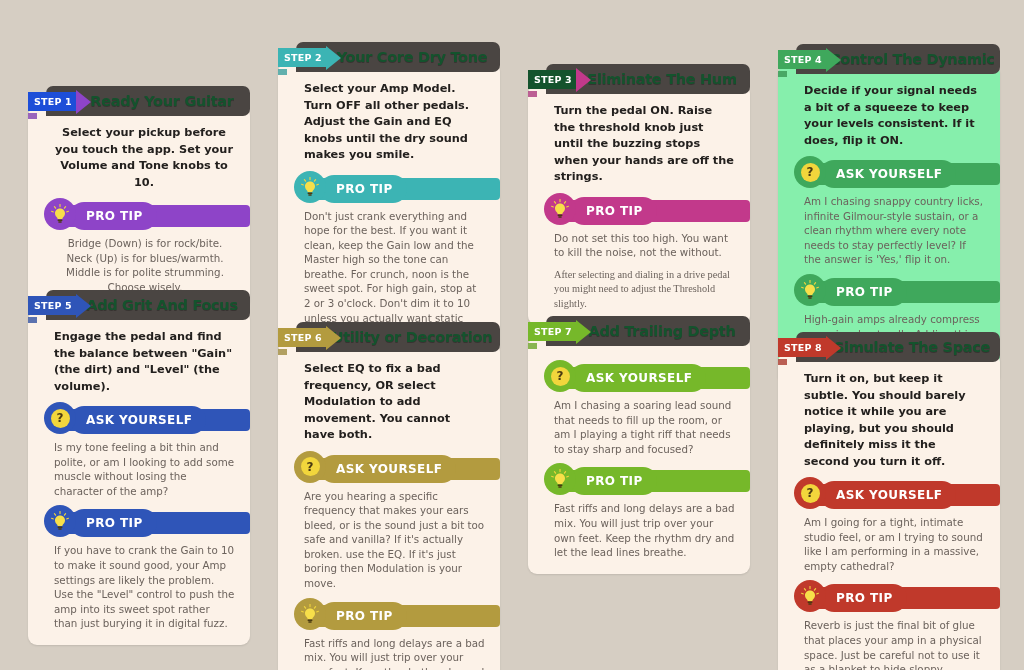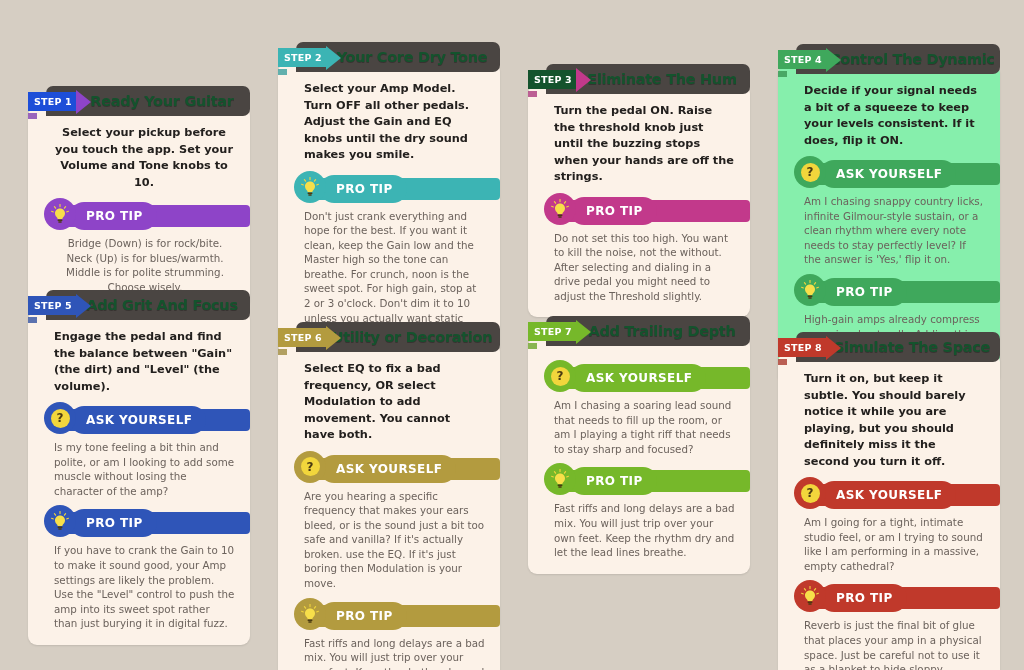--- a/index.html
+++ b/index.html
@@ -180,21 +180,21 @@
   .bulb-svg { display: block; }
 
   .block-text {
     color: #6b625c;
     font-size: 10.3px;
     line-height: 14.6px;
     padding: 9px 2px 0 14px;
     font-family: "DejaVu Sans", sans-serif;
   }
 
-  .block-text div + div { margin-top: 0; }
+  .block-text div + div { margin-top: 8px; font-family: Liberation Serif, serif; }
 </style>
 </head>
 <body>
 
 <div id="board">
     <div class="card" style="left: 28px; top: 86px; width: 222px;">
       <div class="card-head">
         <div class="head-bar" style="background: rgb(74, 69, 66);"></div>
         <div class="head-title">Ready Your Guitar</div>
         <div class="step-tag">

